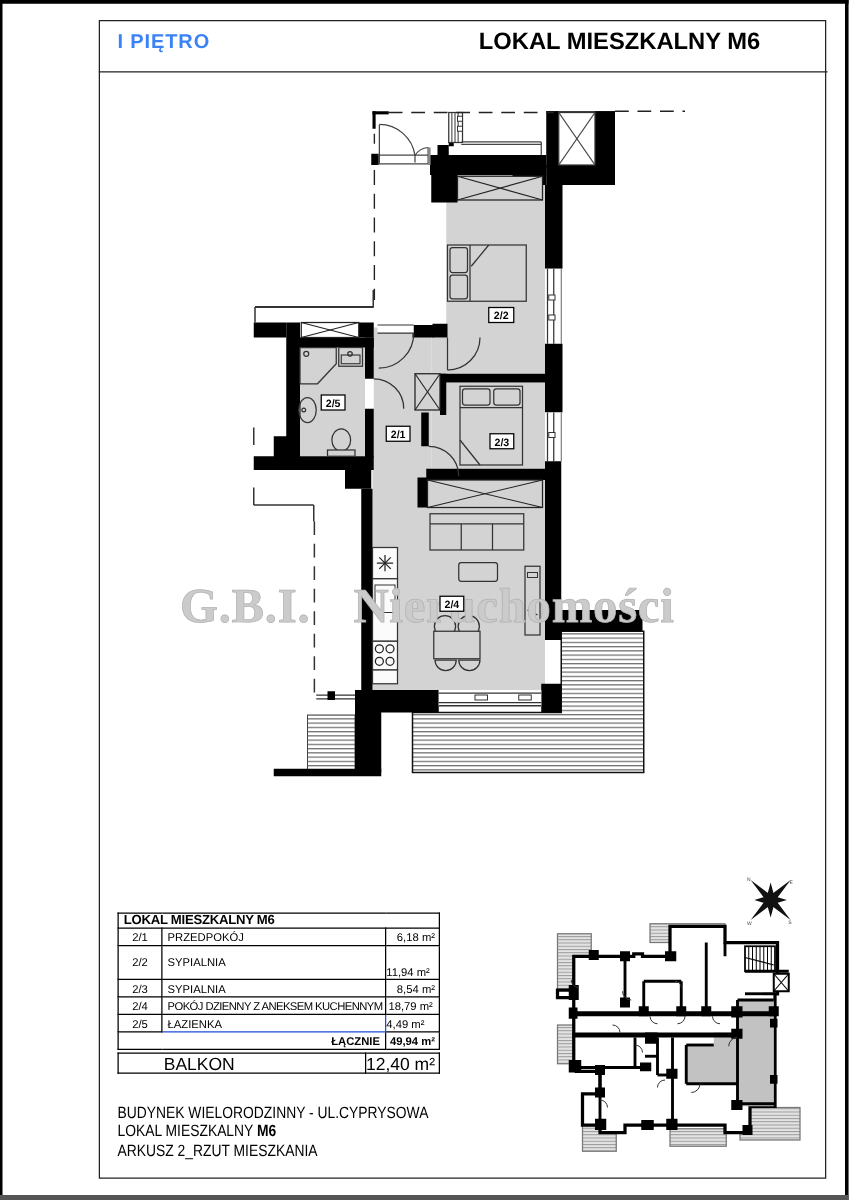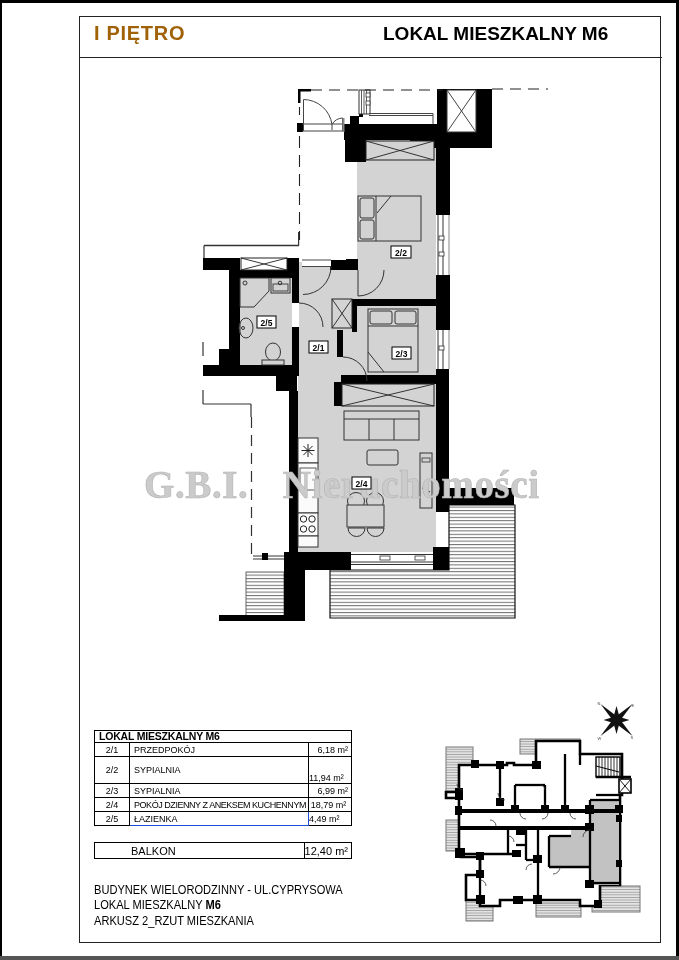--- a/index.html
+++ b/index.html
@@ -15,21 +15,21 @@
 <div class="abs" style="left:0;top:0;width:2px;height:960px;background:#000;"></div>
 
 <div class="abs" style="left:676px;top:0;width:3px;height:960px;background:#000;"></div>
 
 <div class="abs" style="left:0;top:956px;width:679px;height:4px;background:#555;"></div>
 
 <div class="abs" style="left:79px;top:16px;width:580px;height:925px;border:1.5px solid #222;"></div>
 
 <div class="abs" style="left:79px;top:56.5px;width:583px;height:1.6px;background:#222;"></div>
 
-<div class="abs" style="left:94px;top:24px;font-size:20px;line-height:19px;font-weight:bold;letter-spacing:0.7px;color:#a16207;">I PIĘTRO</div>
+<div class="abs" style="left:94px;top:24px;font-size:16px;line-height:19px;font-weight:bold;letter-spacing:0.7px;color:#3b82f6;">I PIĘTRO</div>
 
 <div class="abs" style="left:383px;top:24px;font-size:19px;line-height:19px;font-weight:bold;color:#000;">LOKAL MIESZKALNY M6</div>
 
 <svg class="abs" style="left:0;top:0;" width="679" height="960" viewBox="0 0 679 960">
   <defs>
     <pattern id="hatch" width="8" height="3.4" patternUnits="userSpaceOnUse">
       <rect width="8" height="3.4" fill="#ffffff"></rect>
       <rect y="0" width="8" height="1" fill="#6e6e6e"></rect>
     </pattern>
     <pattern id="hatchm" width="6" height="2.6" patternUnits="userSpaceOnUse">
@@ -517,36 +517,40 @@
         <td style="border:1px solid #000;width:39px;text-align:right;padding:0 3px 0 0;margin-left:20px;">6,18 m²</td>
       </tr>
   <tr>
         <td style="border:1px solid #000;text-align:center;height:13px;line-height:12px;padding:0;">2/2</td>
         <td style="border:1px solid #000;padding:0 0 0 4px;">SYPIALNIA</td>
         <td style="border:1px solid #000;text-align:left;padding:16px 3px 0 0;">11,94 m²</td>
       </tr>
   <tr>
         <td style="border:1px solid #000;text-align:center;height:13px;line-height:12px;padding:0;">2/3</td>
         <td style="border:1px solid #000;padding:0 0 0 4px;">SYPIALNIA</td>
-        <td style="border:1px solid #000;text-align:right;padding:0 3px 0 0;">6,99 m²</td>
+        <td style="border:1px solid #000;text-align:right;padding:0 3px 0 0;">8,54 m²</td>
       </tr>
   <tr>
         <td style="border:1px solid #000;text-align:center;height:13px;line-height:12px;padding:0;">2/4</td>
         <td style="border:1px solid #000;padding:0 0 0 4px;letter-spacing:-0.45px;">POKÓJ DZIENNY Z ANEKSEM KUCHENNYM</td>
         <td style="border:1px solid #000;text-align:center;padding:0 3px 0 0;">18,79 m²</td>
       </tr>
   <tr>
         <td style="border:1px solid #000;text-align:center;height:13px;line-height:12px;padding:0;">2/5</td>
         <td style="border:1px solid #1d4ed8;padding:0 0 0 4px;">ŁAZIENKA</td>
         <td style="border:1px solid #000;text-align:left;padding:0 3px 0 0;">4,49 m²</td>
       </tr>
+  <tr>
+        <td colspan="2" style="border:1px solid #000;text-align:right;font-weight:bold;height:13px;line-height:12px;padding:0 4px 0 0;">ŁĄCZNIE</td>
+        <td style="border:1px solid #000;text-align:right;font-weight:bold;padding:0 3px 0 0;">49,94 m²</td>
+      </tr>
 </tbody>
   </table>
 
-<table class="abs" style="left:94px;top:842px;width:258px;border-collapse:collapse;border:1px solid #000;font-size:11px;color:#000;white-space:nowrap;" cellspacing="0">
+<table class="abs" style="left:94px;top:842px;width:258px;border-collapse:collapse;border:1px solid #000;font-size:14px;color:#000;white-space:nowrap;" cellspacing="0">
   <tbody>
       <tr>
         <td style="border:1px solid #000;height:15px;line-height:14px;padding:0 0 0 36px;">BALKON</td>
         <td style="border:1px solid #000;width:39px;text-align:right;height:15px;line-height:14px;padding:0 3px 0 0;">12,40 m²</td>
       </tr>
 </tbody>
   </table>
 
 <div class="abs" style="left:94px;top:883px;font-size:13px;line-height:13px;color:#000;transform:scaleX(0.853);transform-origin:0 0;white-space:nowrap;">BUDYNEK WIELORODZINNY - UL.CYPRYSOWA</div>
 

